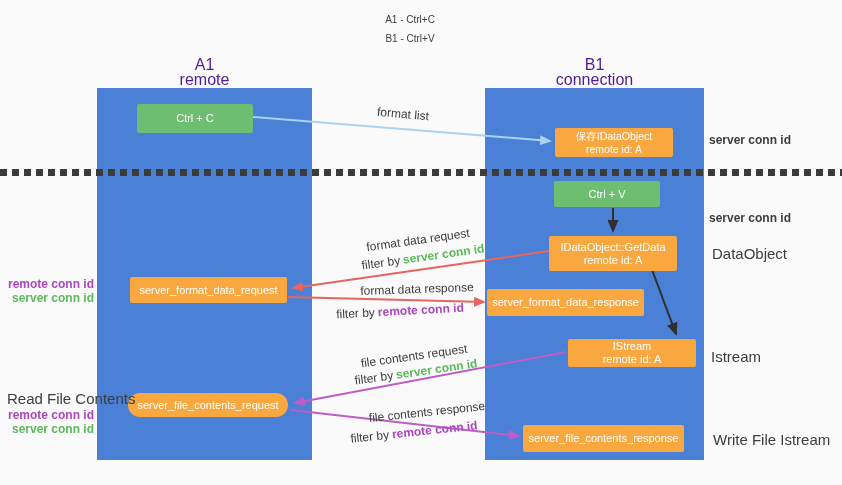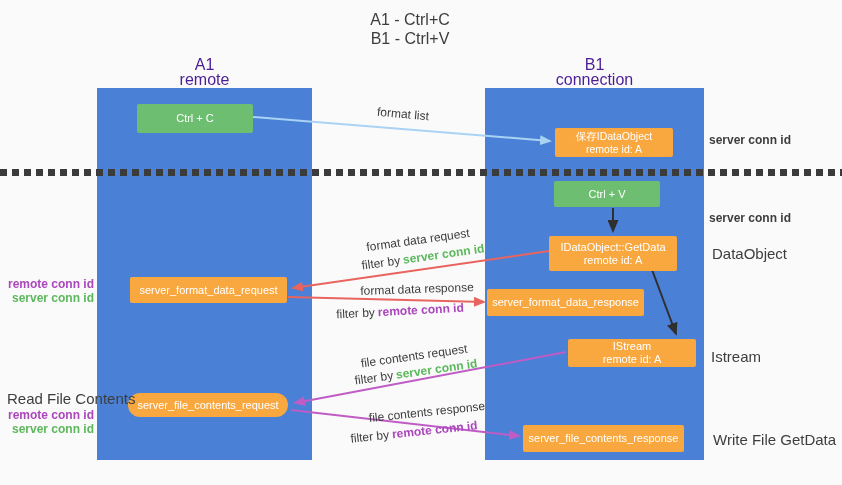--- a/index.html
+++ b/index.html
@@ -6,21 +6,21 @@
   body{
     width:842px;height:485px;overflow:hidden;
     background:#fafafa;
     font-family:"Liberation Sans","DejaVu Sans",sans-serif;
     color:#3d3d3d;
   }
   .canvas{position:relative;width:842px;height:485px;background:#fafafa;}
 
   .title{
     position:absolute;left:0;top:10px;width:820px;
-    text-align:center;font-size:16px;line-height:19px;color:#3d3d3d;
+    text-align:center;font-size:10px;line-height:19px;color:#3d3d3d;
   }
   .col-header{
     position:absolute;top:57px;text-align:center;
     font-size:16px;line-height:15px;color:#4c1d95;
   }
   .col-header.left{left:97px;width:215px;}
   .col-header.right{left:485px;width:219px;}
 
   .lane{
     position:absolute;top:88px;height:372px;
@@ -174,21 +174,21 @@
 
   <div class="flow-label rot-m6" style="left:427px;top:412px;">file contents response</div>
   <div class="flow-label rot-m6" style="left:414px;top:432px;">
     <span class="fb">filter by</span><span class="term-purple">remote conn id</span>
   </div>
 
   <div class="side-label term-green" style="left:709px;top:133px;font-size:12px;">server conn id</div>
   <div class="side-label term-green" style="left:709px;top:211px;font-size:12px;">server conn id</div>
   <div class="side-label" style="left:712px;top:245px;">DataObject</div>
   <div class="side-label" style="left:711px;top:348px;">Istream</div>
-  <div class="side-label" style="left:713px;top:431px;">Write File GetData</div>
+  <div class="side-label" style="left:713px;top:431px;">Write File Istream</div>
 
   <div class="conn-stack" style="top:277px;">
     <div class="term-purple">remote conn id</div>
     <div class="term-green">server conn id</div>
   </div>
   <div class="side-label" style="left:7px;top:390px;">Read File Contents</div>
   <div class="conn-stack" style="top:408px;">
     <div class="term-purple">remote conn id</div>
     <div class="term-green">server conn id</div>
   </div>

